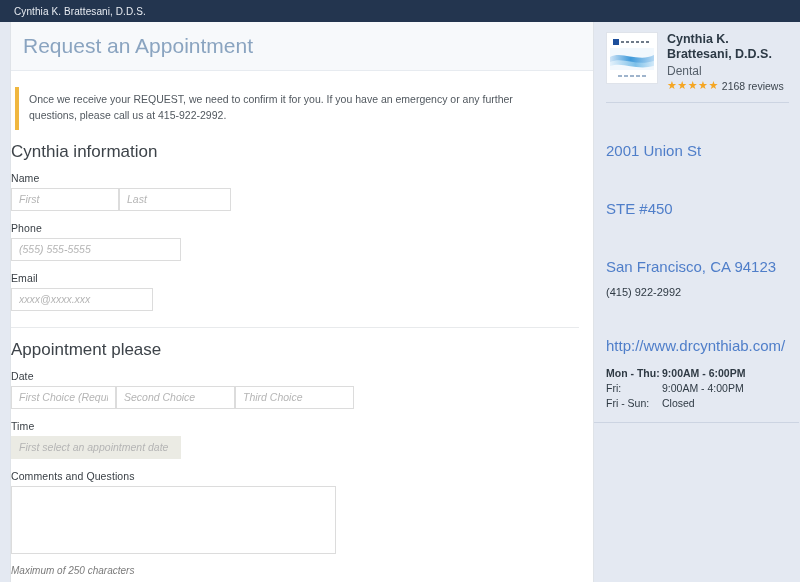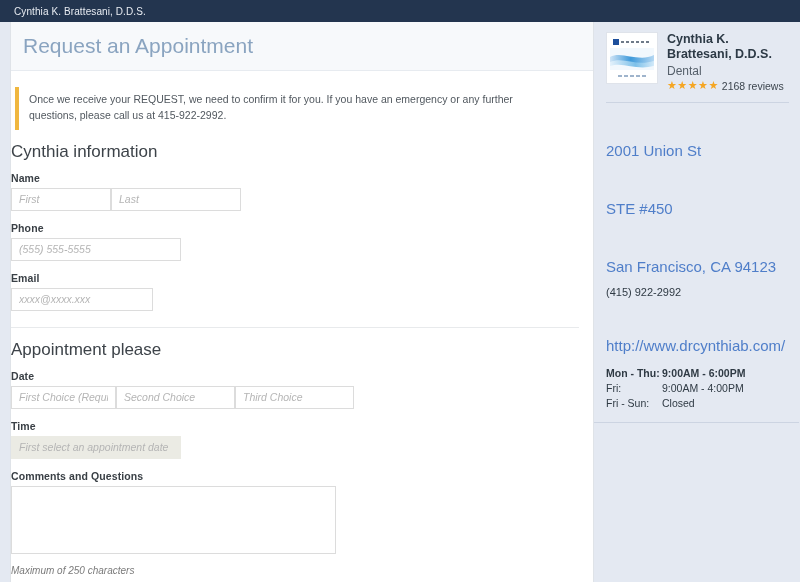--- a/index.html
+++ b/index.html
@@ -93,21 +93,21 @@
   }
 
   .divider {
     height: 1px;
     background: #e8eaec;
     margin: 16px 0 12px 0;
   }
 
   .field-label {
     font-size: 10.5px;
-    font-weight: bold;
+    font-weight: normal;
     color: #3a4046;
     margin: 0 0 4px 0;
     letter-spacing: .1px;
   }
 
   .field-group { margin-bottom: 11px; }
 
   .inputs-row { display: flex; }
 
   input.txt, .fake-input {
@@ -122,22 +122,22 @@
     border-radius: 0;
     display: flex;
     align-items: center;
   }
   input.txt::placeholder, .fake-input .ph {
     color: #b5b5b5;
     font-style: italic;
   }
   input.txt { font-style: italic; }
 
-  .w-first { width: 100px; }
-  .w-last  { width: 130px; }
+  .w-first { width: 108px; }
+  .w-last  { width: 112px; }
   .w-phone { width: 170px; }
   .w-email { width: 142px; }
   .w-date1 { width: 105px; }
   .w-date2 { width: 119px; }
   .w-date3 { width: 119px; }
 
   .fake-input.disabled {
     width: 170px;
     background: #ebebe4;
     border: 1px solid #ebebe4;

